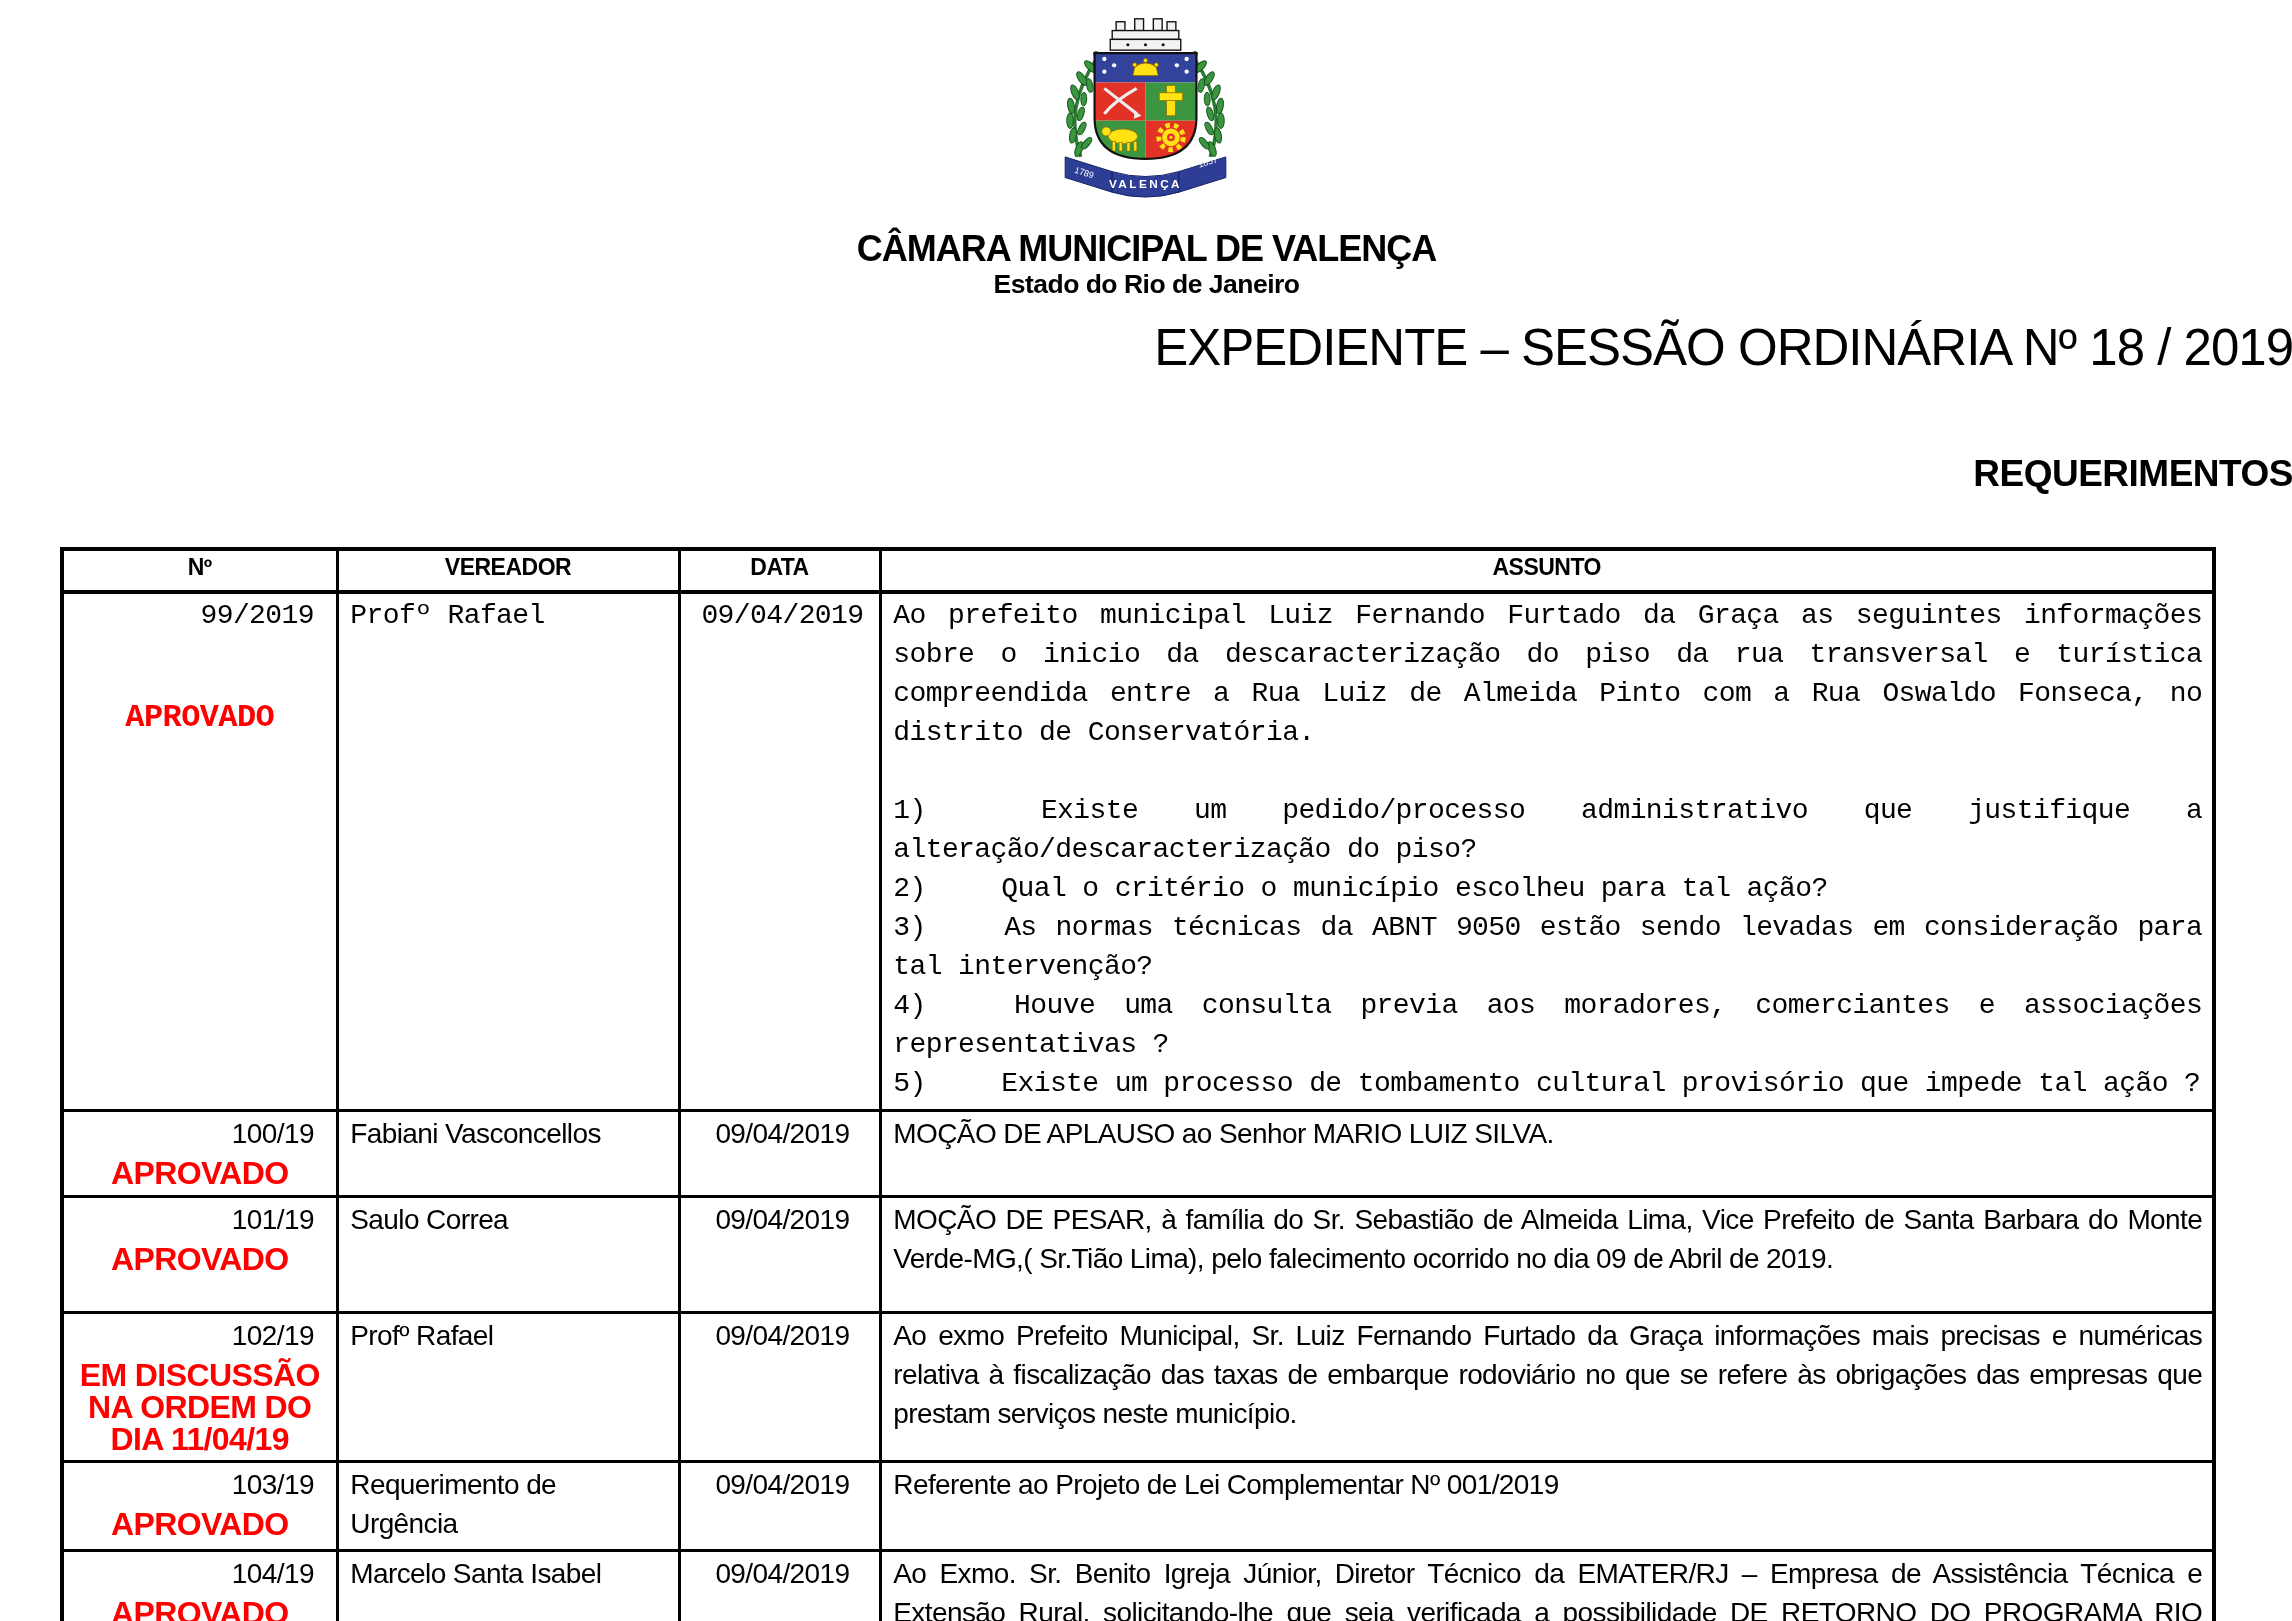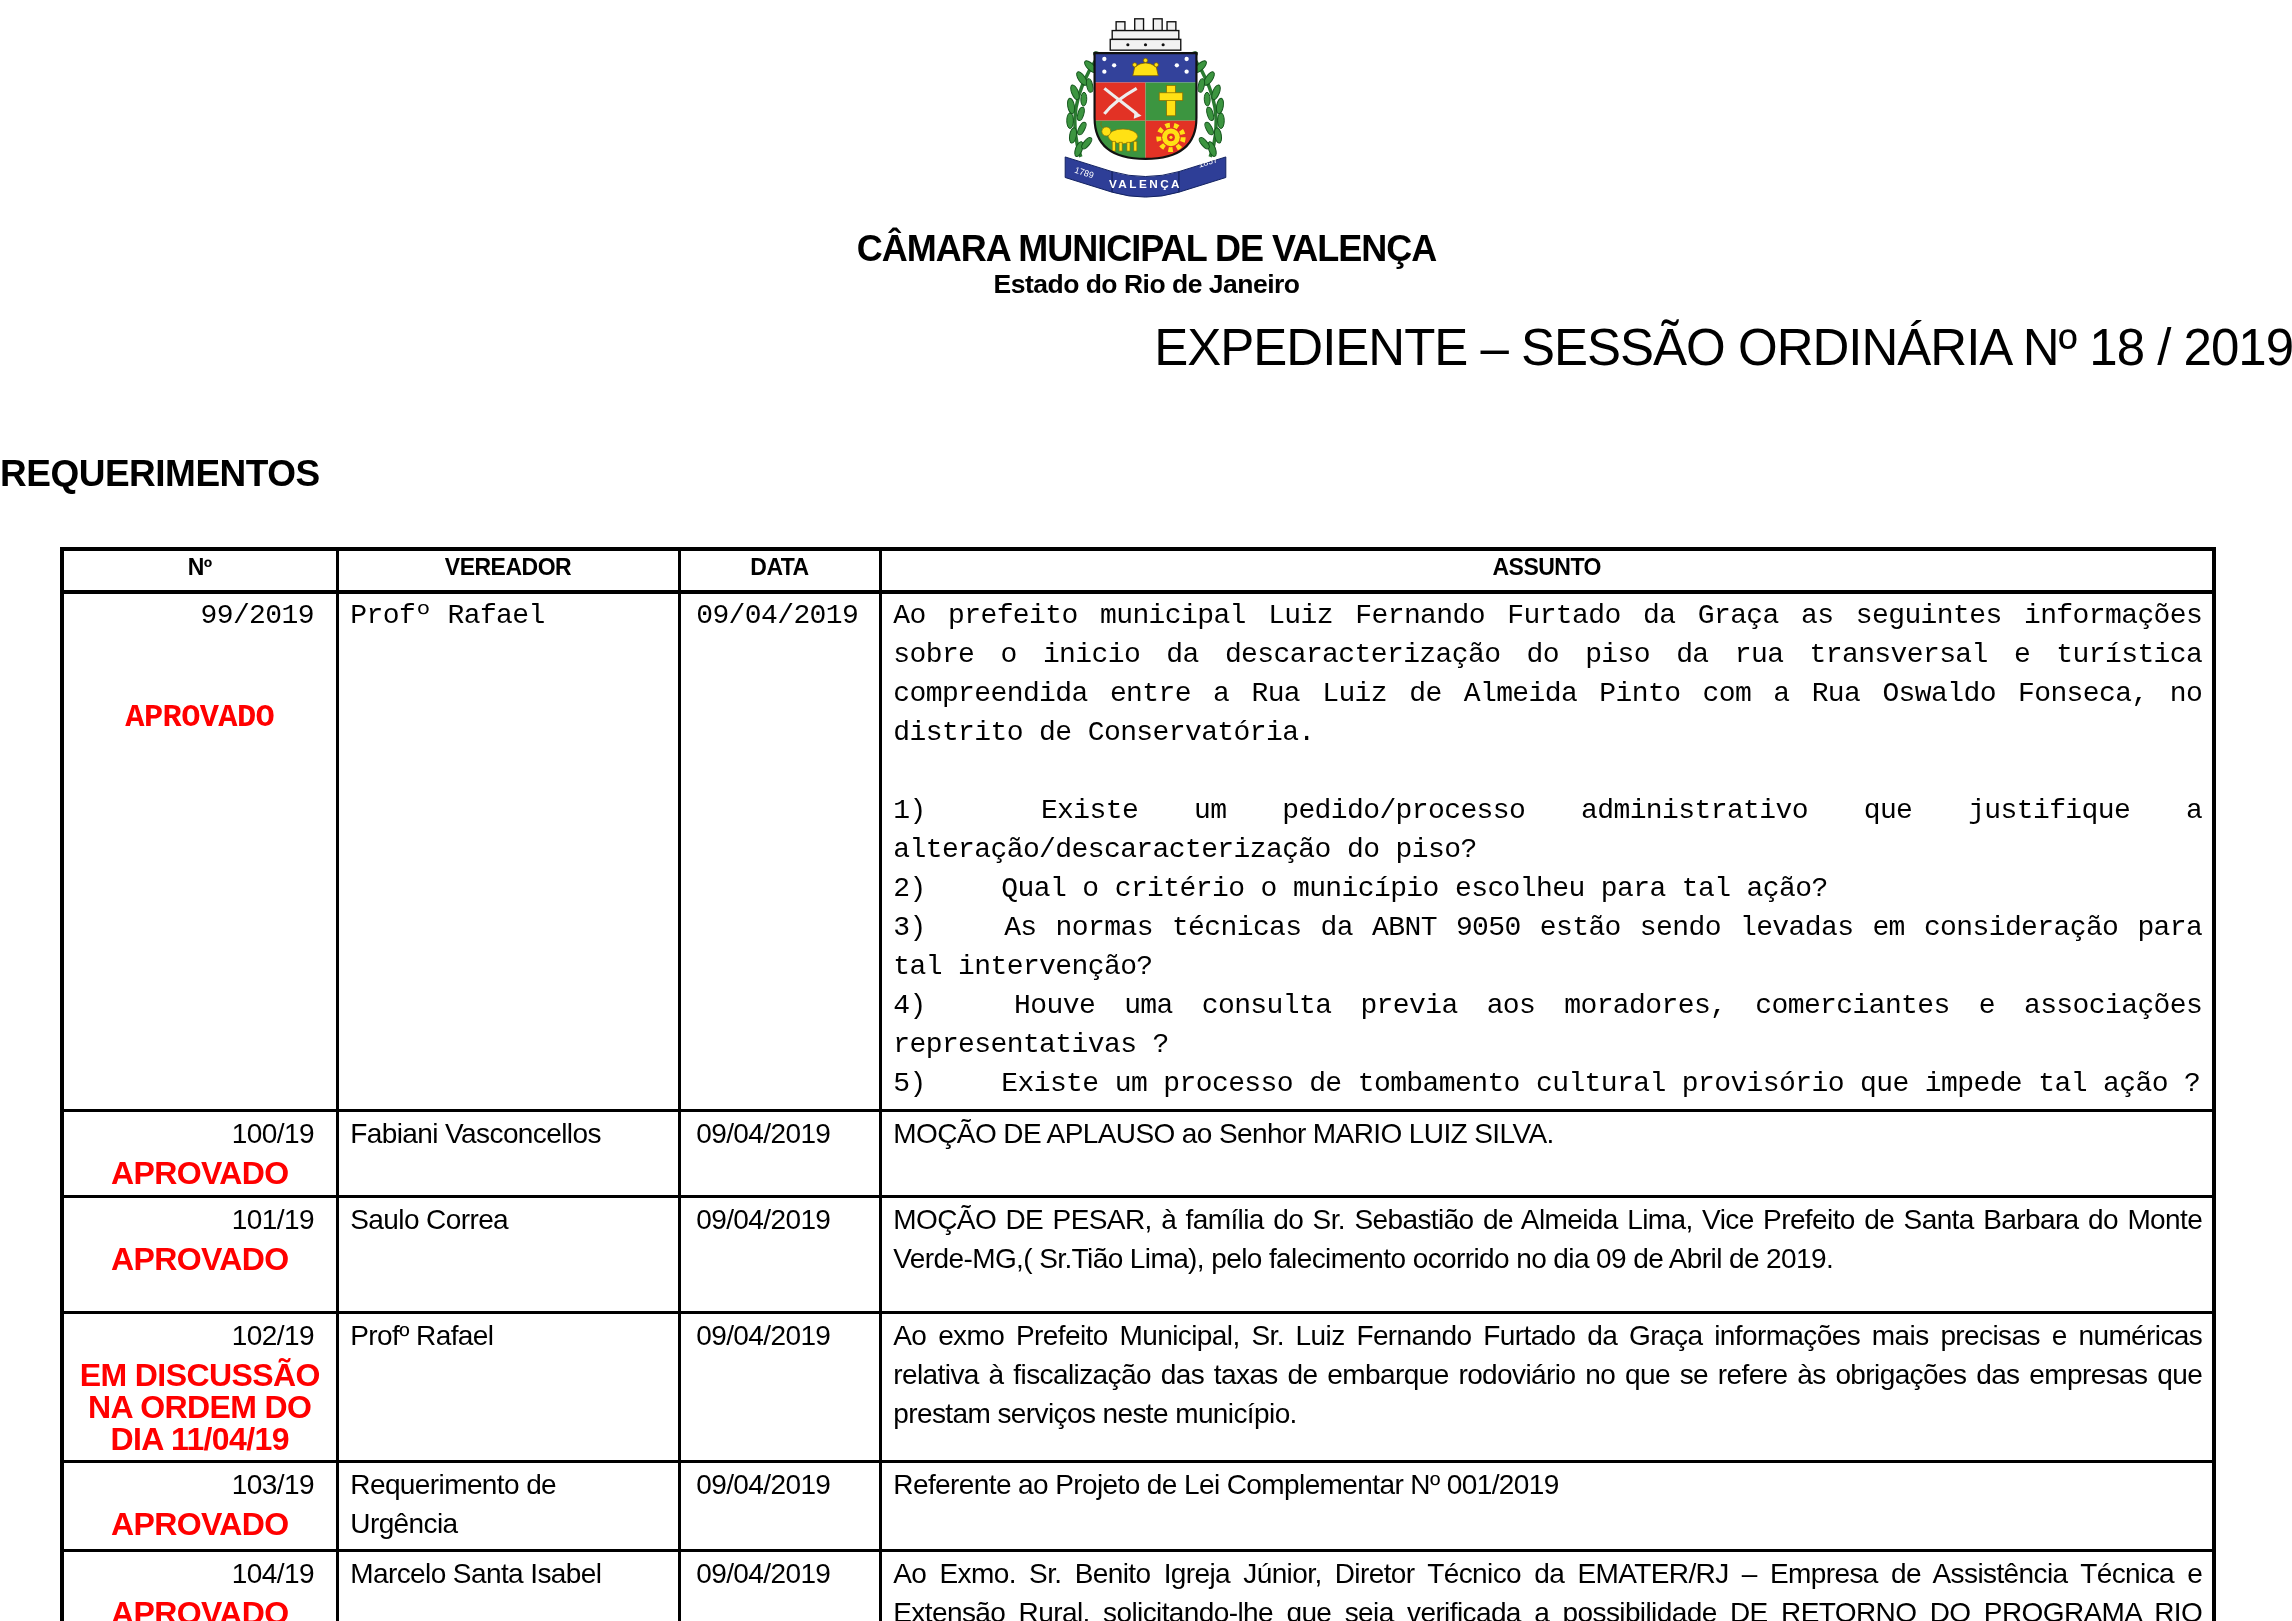--- a/index.html
+++ b/index.html
@@ -20,21 +20,21 @@
   .state-line{
     position:absolute;top:269px;left:0;width:100%;
     text-align:center;font-size:26.5px;font-weight:bold;letter-spacing:-0.5px;
   }
   .doc-title{
     position:absolute;top:318px;left:0;width:100%;
     text-align:right;font-size:51px;font-weight:normal;letter-spacing:-1px;
   }
   .section-title{
     position:absolute;top:453px;left:0;width:100%;
-    text-align:left;font-size:37px;font-weight:bold;letter-spacing:-0.5px;
+    text-align:right;font-size:37px;font-weight:bold;letter-spacing:-0.5px;
   }
   
   .tablewrap{position:absolute;left:60px;top:547px;width:2156px;}
   table.req{
     width:100%;border-collapse:collapse;border:4.9px solid #000;
     table-layout:fixed;
   }
   col.c-num{width:275px;}
   col.c-ver{width:342px;}
   col.c-dat{width:201px;}
@@ -42,21 +42,21 @@
     border:3.9px solid #000;border-bottom:4.9px solid #000;
     font-size:23px;font-weight:bold;text-align:center;
     padding:2px 0 7.8px 0;letter-spacing:-0.5px;
   }
   td{
     border:3.9px solid #000;vertical-align:top;
     font-size:28px;line-height:39px;letter-spacing:-0.6px;
     padding:2px 9.8px 5.9px 11.8px;
   }
   td.num{text-align:right;padding-right:21.6px;}
-  td.dat{padding-left:15.7px;}
+  td.dat{padding-left:15.7px;text-align:center;}
   .status{
     display:block;color:var(--status_red,#f00);font-weight:bold;
     text-align:center;font-size:32px;line-height:32px;
     margin-right:-9.8px;padding-top:3.9px;
   }
   .status.gap{margin-top:63px;}
   .assunto-text{
     white-space:pre-wrap;
     text-align:justify;
     tab-size:108px;

